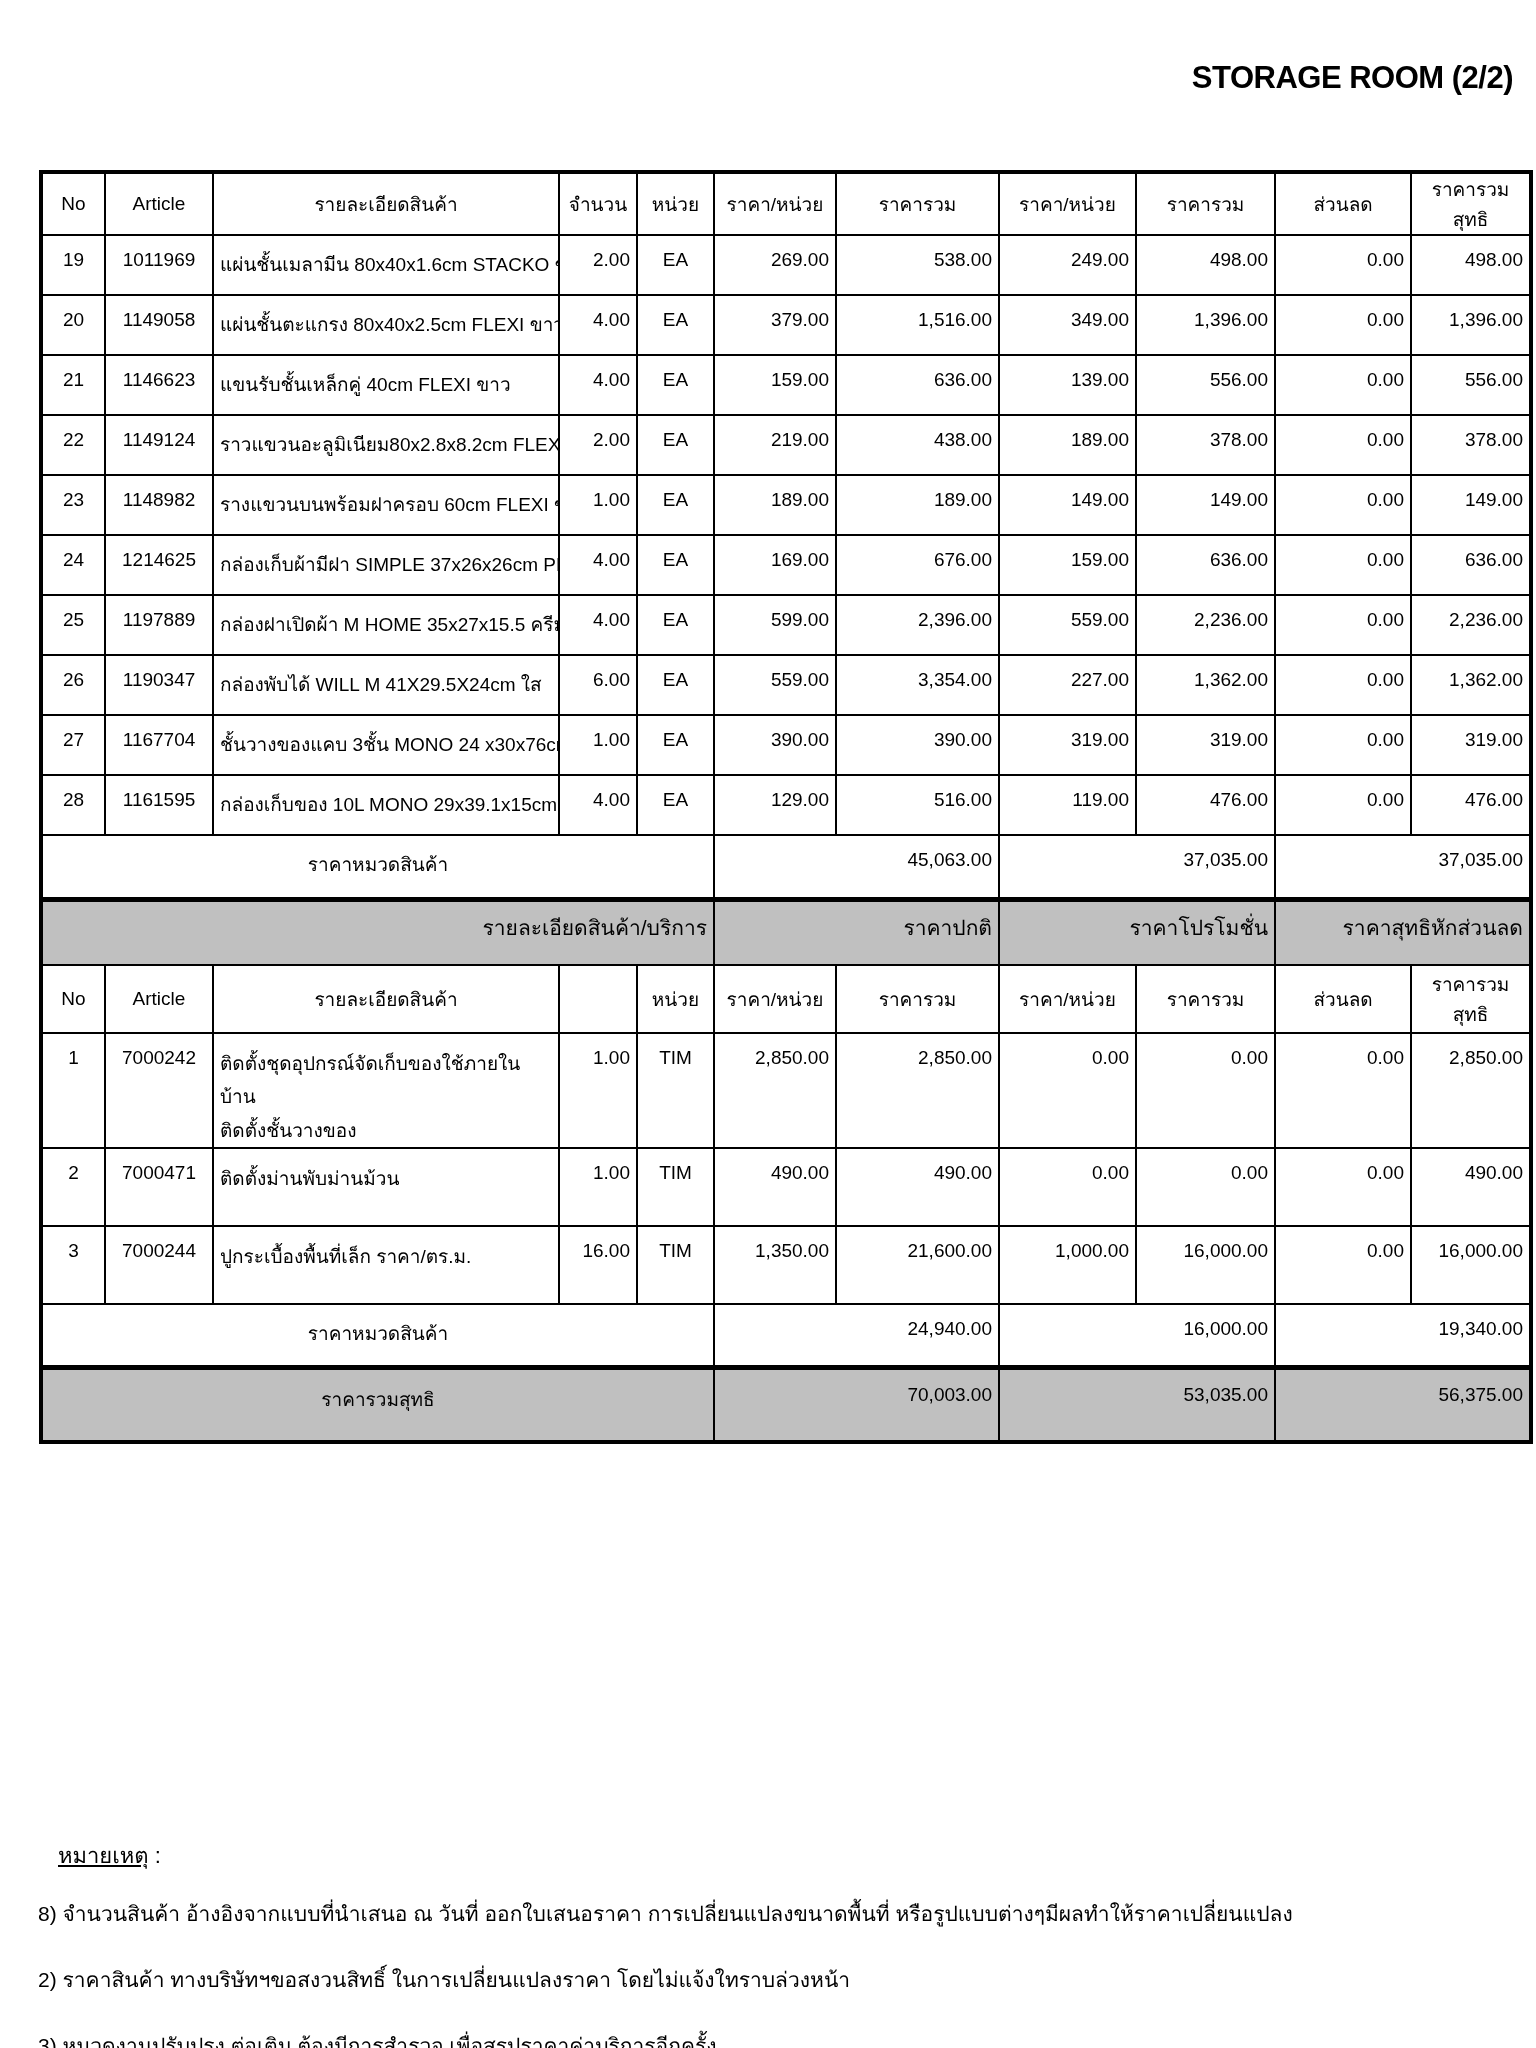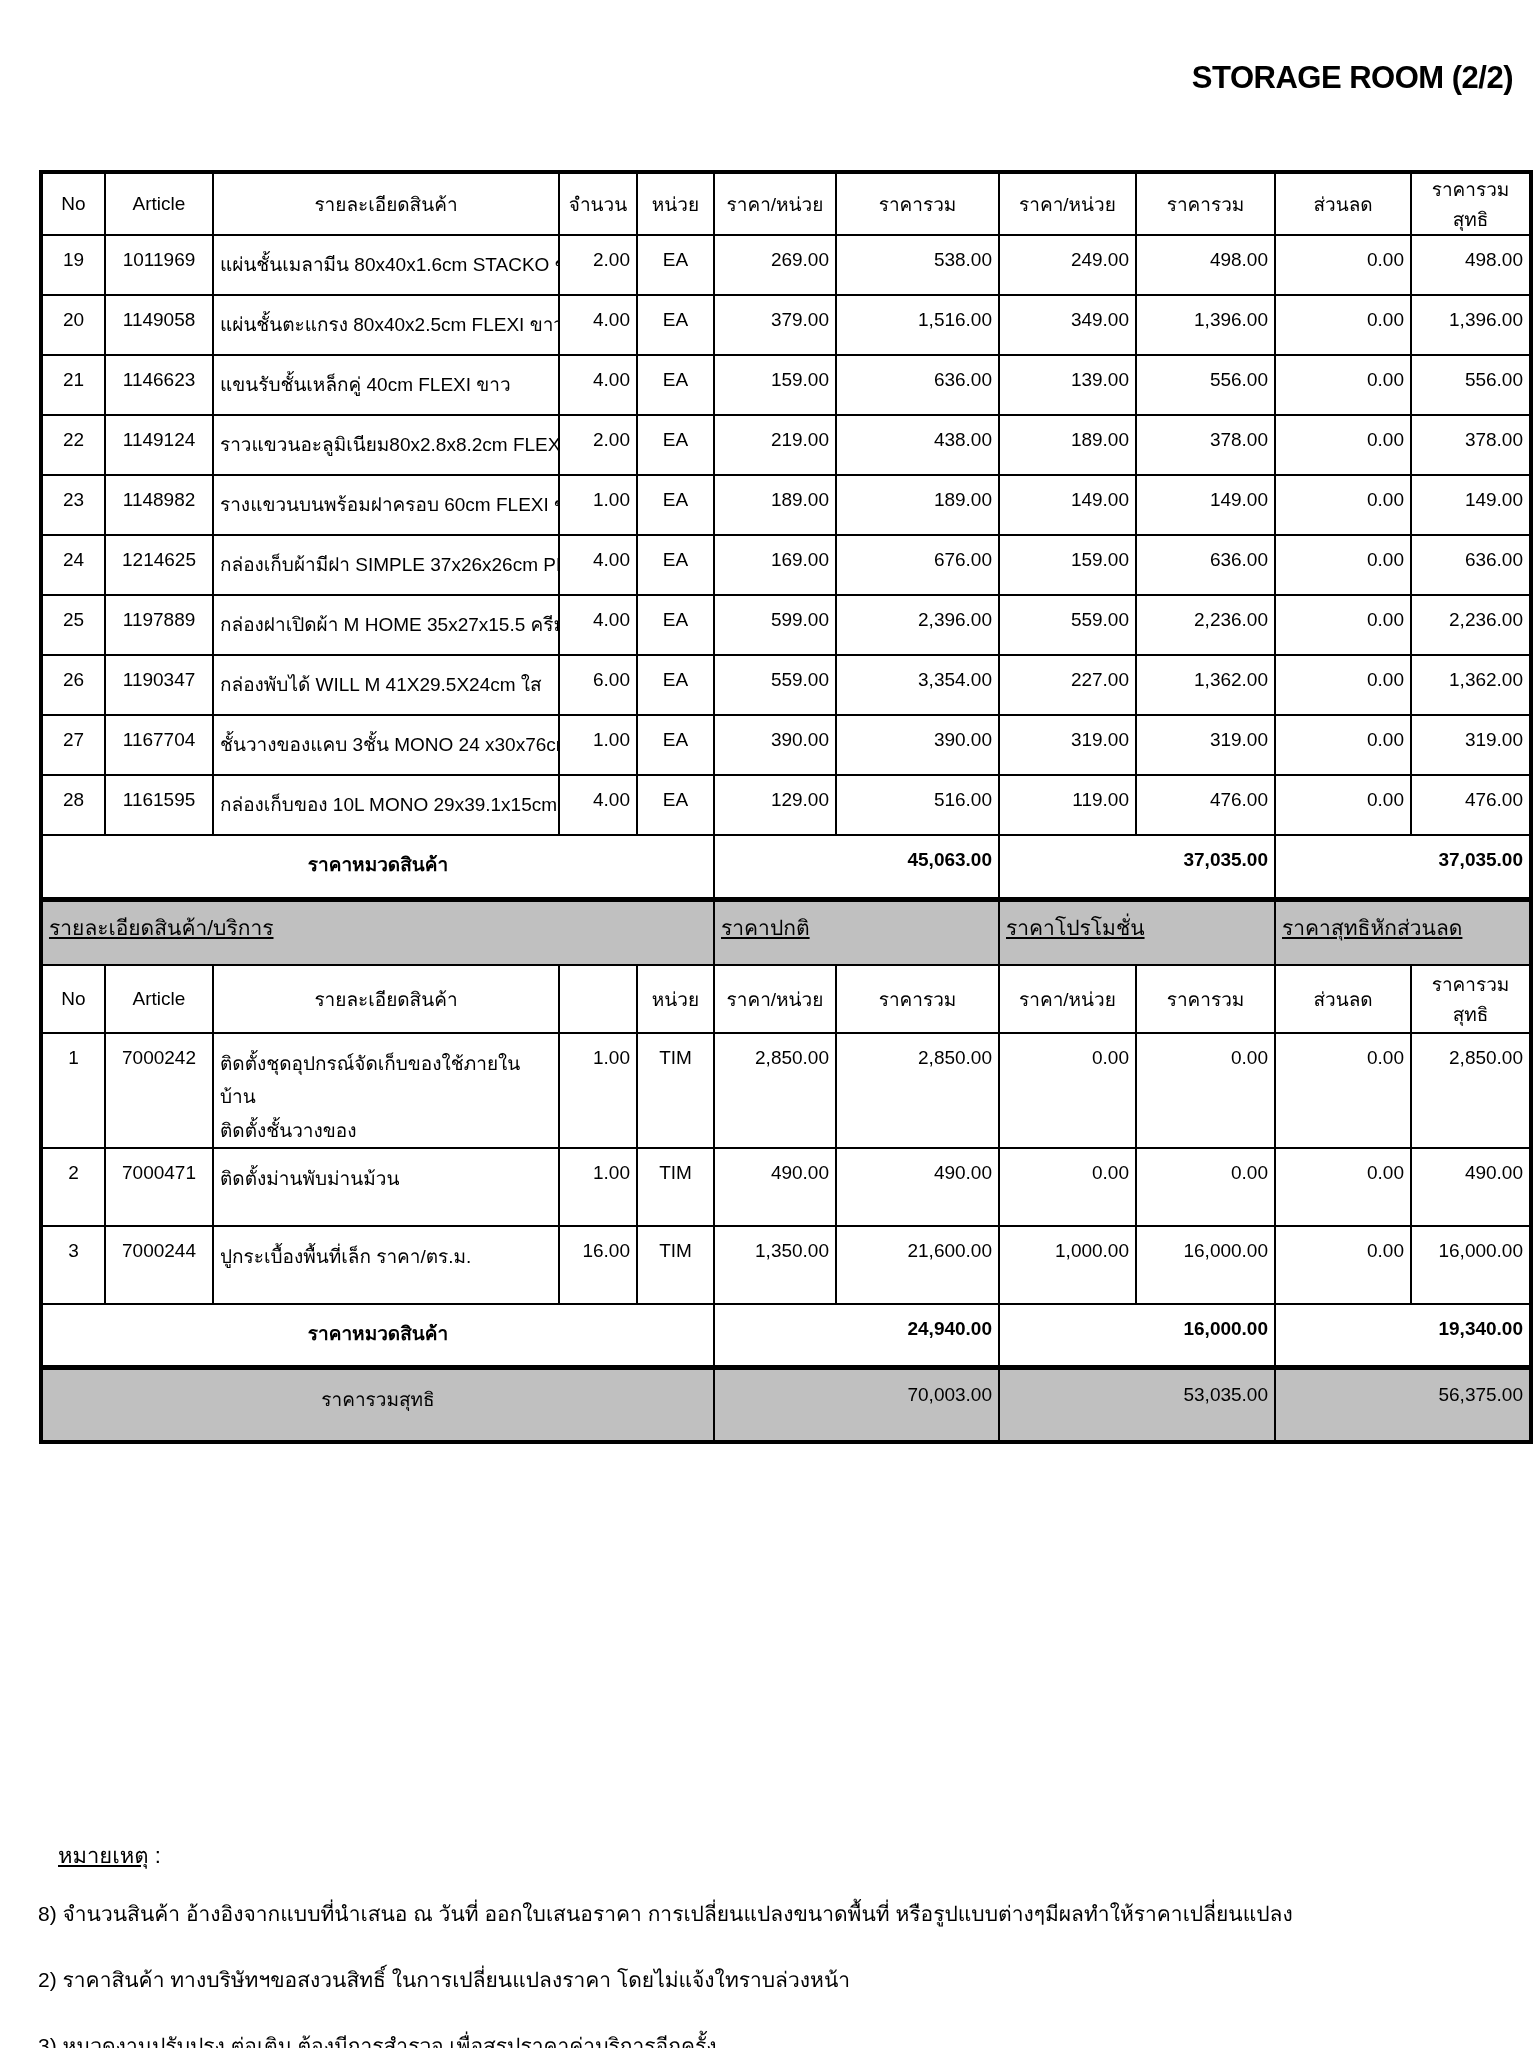--- a/index.html
+++ b/index.html
@@ -40,25 +40,25 @@
   tr.t1 td, tr.t2 td { vertical-align: top; padding-top: 13px; }
   .c { text-align: center; }
   .r { text-align: right; }
   td.desc {
     text-align: left;
     white-space: nowrap;
     padding-left: 5px;
     padding-right: 0;
   }
   tr.t2 td.desc { white-space: pre-line; line-height: 1.75; }
-  tr.subtotal { height: 64px; font-weight: bold; }
+  tr.subtotal { height: 64px; }
   tr.subtotal td { vertical-align: top; padding-top: 13px; }
   tr.gray td { background: #c0c0c0; border-top: 5px solid #000; }
   tr.grouphead { height: 66px; }
-  tr.grouphead td { font-size: 21px; text-align: left; vertical-align: top; padding-top: 9px; text-decoration: underline; }
+  tr.grouphead td { font-size: 21px; text-align: right; vertical-align: top; padding-top: 9px; }
   tr.grand { height: 74px; }
   tr.grand td { vertical-align: top; padding-top: 14px; font-size: 19px; }
   .notes { position: absolute; left: 38px; top: 1838px; font-size: 21px; width: 1460px; }
   .notes-title { font-size: 22px; margin-bottom: 24px; margin-left: 20px; }
   .notes-title .u { text-decoration: underline; }
   .note-item { margin-bottom: 33px; white-space: nowrap; }
 </style>
 </head>
 <body>
 

